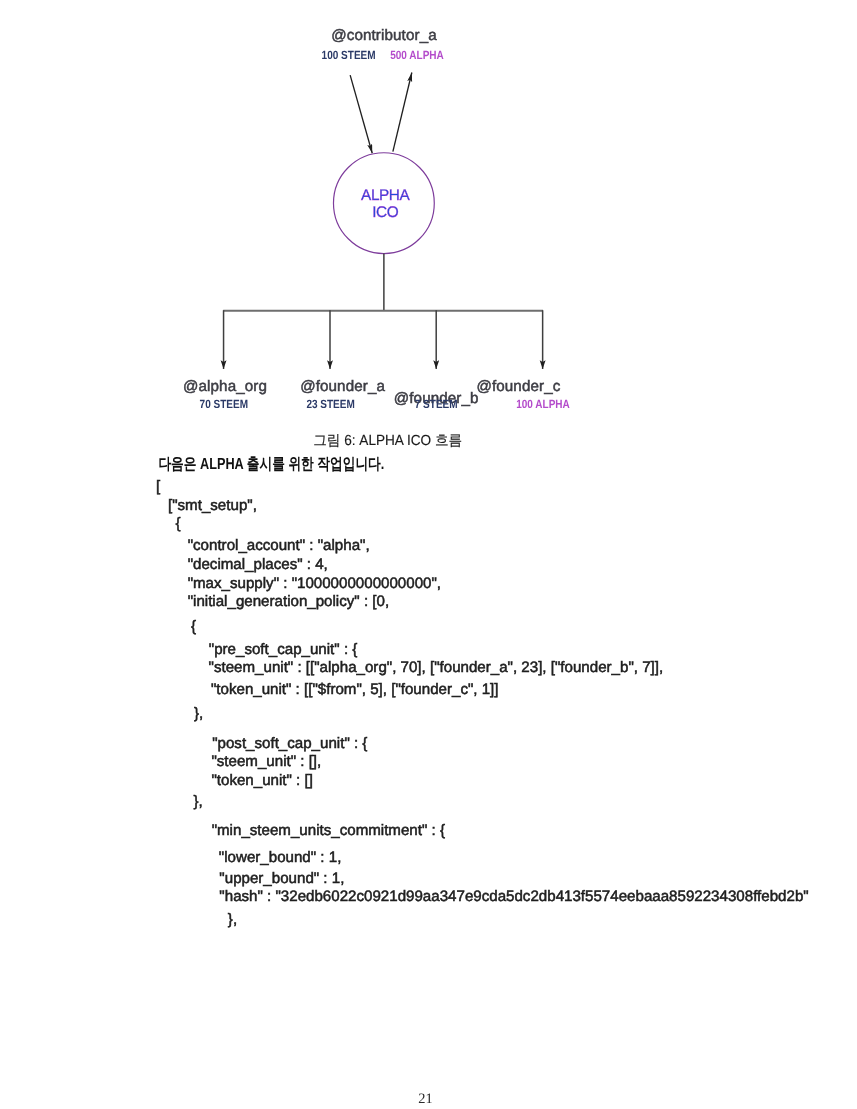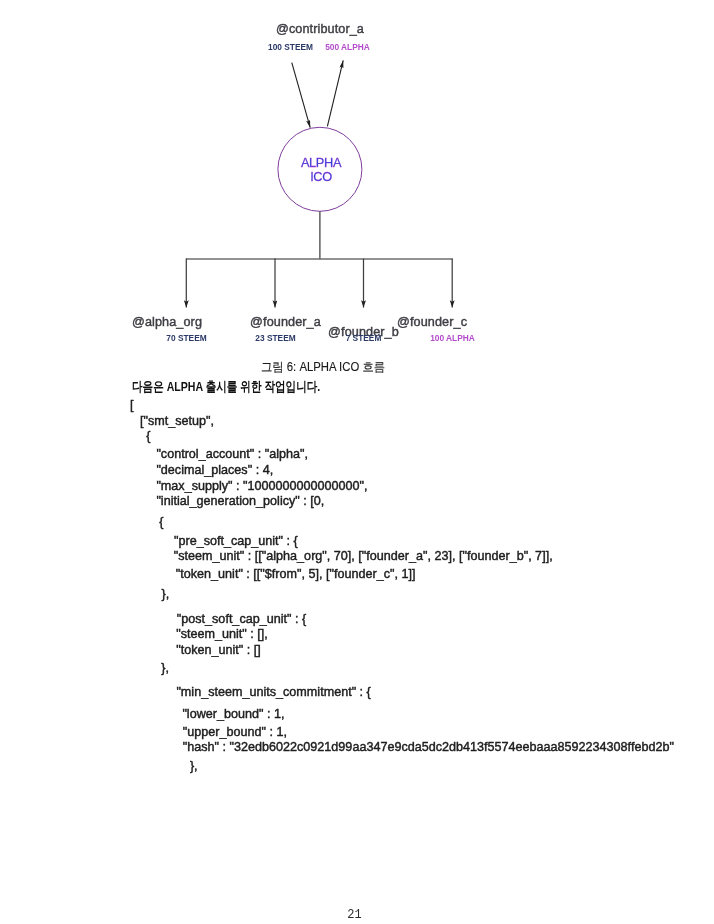--- a/index.html
+++ b/index.html
@@ -12,21 +12,21 @@
   #page{position:absolute;left:0;top:0;width:576px;height:924px;filter:opacity(1);}
   #diagram{position:absolute;left:0;top:0;width:714px;height:360px;}
   .node-label{font-size:12.65px;color:#3d3d44;letter-spacing:.1px;-webkit-text-stroke:0.42px #3d3d44;}
   .amt{font-size:9.9px;font-weight:700;letter-spacing:0;transform:scaleX(0.845);transform-origin:center top;}
   .amt.steem{color:#2b3a67;}
   .amt.alpha{color:#b44ccb;}
   .circle-label{font-size:12.8px;letter-spacing:-0.35px;color:#1d4ed8;-webkit-text-stroke:0.3px #b82ed4;width:84px;text-align:center;}
   .caption{font-size:12.2px;color:#1a1a1a;transform:scaleX(0.93);transform-origin:left top;-webkit-text-stroke:0.13px #1a1a1a;}
   .body-ko{font-size:13.4px;color:#111;font-weight:700;transform:scaleX(0.79);transform-origin:left top;}
   .code{font-size:12.6px;color:#222;-webkit-text-stroke:0.42px #1a1a1a;}
-  .pageno{font-family:Liberation Mono, monospace;font-size:12px;color:#2a2a2a;}
+  .pageno{font-family:Liberation Serif, serif;font-size:12px;color:#2a2a2a;}
 </style>
 </head>
 <body>
 
 <div id="page">
 <div id="diagram">
 
   <div class="abs node-label" style="left:220px;top:23px;width:200px;text-align:center;">@contributor_a</div>
   <div class="abs amt steem" style="left:234.5px;top:42px;width:111px;text-align:center;">100 STEEM</div>
   <div class="abs amt alpha" style="left:292.3px;top:42px;width:111px;text-align:center;">500 ALPHA</div>
@@ -51,21 +51,21 @@
     <path d="M186 259 L452.5 259" stroke="#6e6e6e" stroke-width="1.7" fill="none"></path>
     <path d="M186.3 258.6 L186.3 307.6" stroke="#3f3f3f" stroke-width="1.25" fill="none" marker-end="url(#ahd)"></path>
     <path d="M275 258.6 L275 307.6" stroke="#3f3f3f" stroke-width="1.25" fill="none" marker-end="url(#ahd)"></path>
     <path d="M363.5 258.6 L363.5 307.6" stroke="#3f3f3f" stroke-width="1.25" fill="none" marker-end="url(#ahd)"></path>
     <path d="M452.2 258.6 L452.2 307.6" stroke="#3f3f3f" stroke-width="1.25" fill="none" marker-end="url(#ahd)"></path>
   </svg>
 
   <div class="abs circle-label" style="left:279px;top:157.3px;">ALPHA</div>
   <div class="abs circle-label" style="left:279px;top:170.8px;text-align:center;">ICO</div>
 
-  <div class="abs node-label" style="left:132px;top:316px;width:111px;">@alpha_org</div>
+  <div class="abs node-label" style="left:132px;top:316px;width:111px;text-align:center;">@alpha_org</div>
   <div class="abs amt steem" style="left:131px;top:332.6px;width:111px;text-align:center;">70 STEEM</div>
 
   <div class="abs node-label" style="left:220px;top:316px;width:111px;text-align:center;padding-left:10px;">@founder_a</div>
   <div class="abs amt steem" style="left:220px;top:332.6px;width:111px;text-align:center;">23 STEEM</div>
 
   <div class="abs node-label" style="left:308px;top:326px;width:111px;text-align:center;">@founder_b</div>
   <div class="abs amt steem" style="left:308px;top:332.6px;width:111px;text-align:center;">7 STEEM</div>
 
   <div class="abs node-label" style="left:397px;top:316px;width:111px;text-align:left;">@founder_c</div>
   <div class="abs amt alpha" style="left:397px;top:332.6px;width:111px;text-align:center;">100 ALPHA</div>

